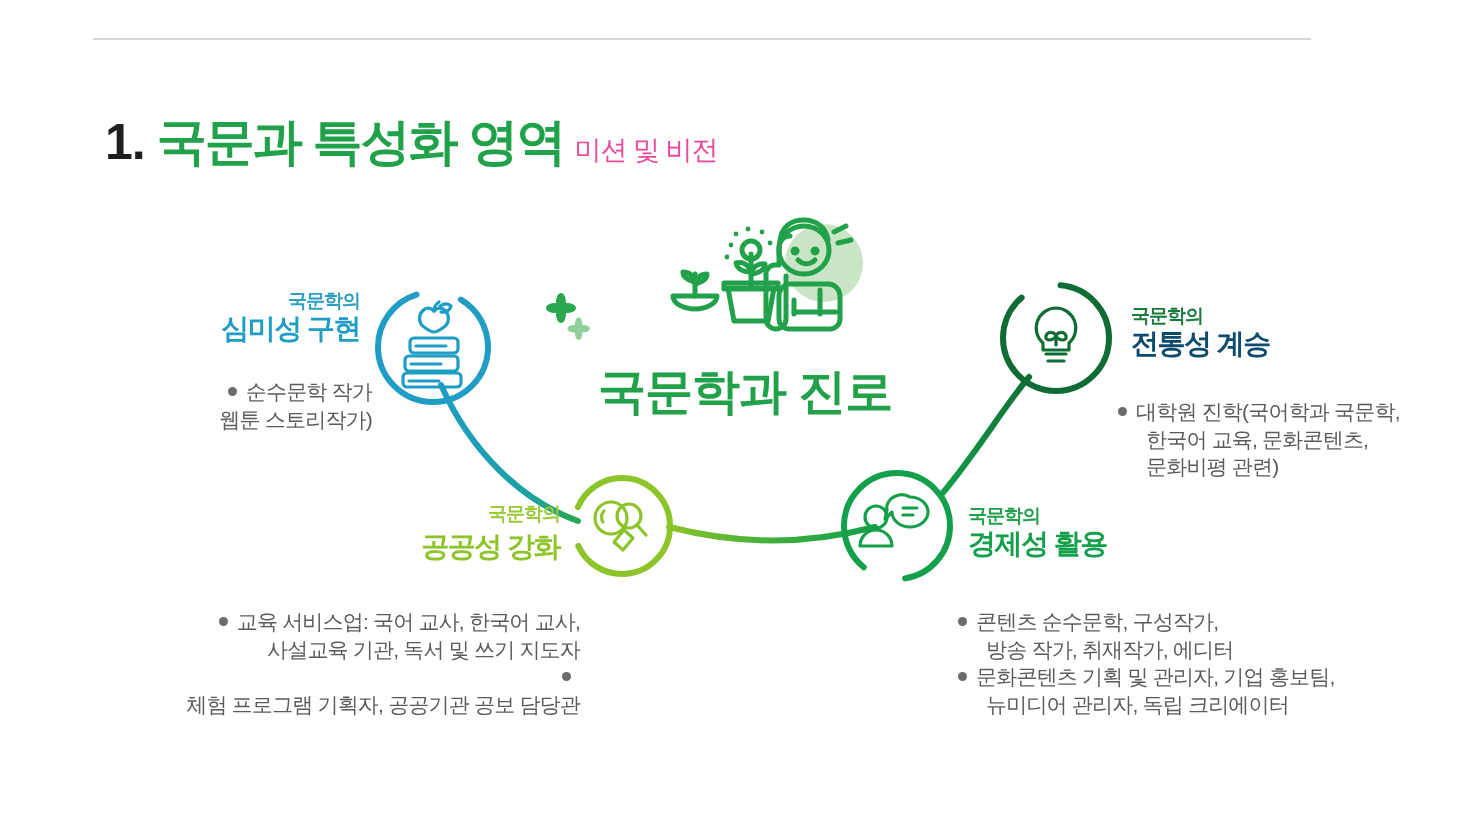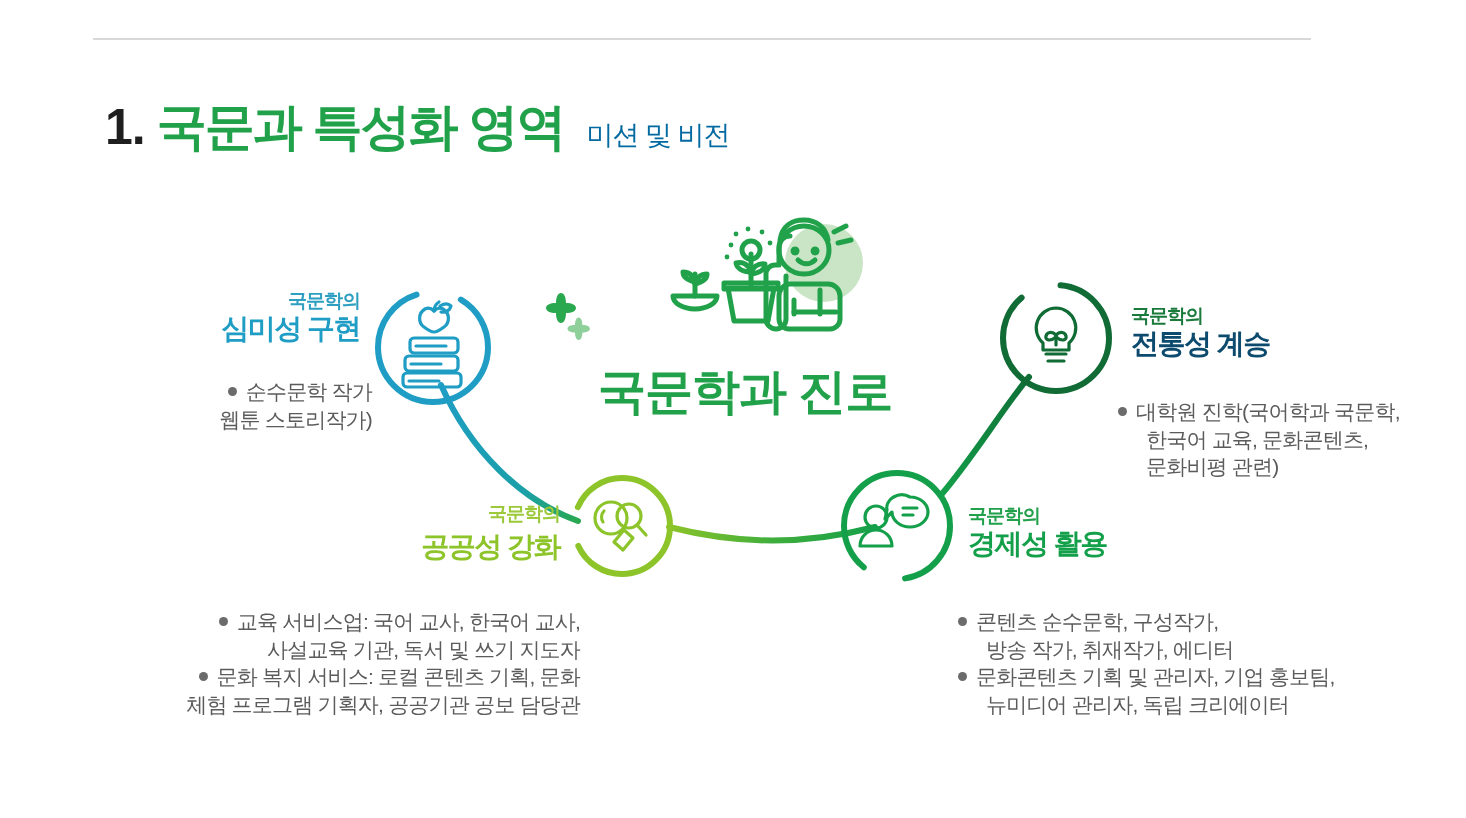--- a/index.html
+++ b/index.html
@@ -43,27 +43,28 @@
     letter-spacing: -1px;
     line-height: 1;
   }
   #title-main {
     font-size: 50px;
     font-weight: bold;
     color: #21a24a;
     letter-spacing: -2px;
     line-height: 1;
     margin-left: 12px;
+    margin-top: 15px;
   }
   #title-sub {
     font-size: 27px;
-    color: #0369a1;
+    color: #ec4899;
     letter-spacing: -1px;
     line-height: 1;
-    margin-left: 22px;
+    margin-left: 10px;
   }
 
   
   #diagram-svg {
     position: absolute;
     left: 0;
     top: 0;
     width: 1466px;
     height: 818px;
   }
@@ -361,21 +362,21 @@
       <span class="bullet-line indent">문화비평 관련)</span>
     </span>
   </div>
 
   <div class="bullet-list" id="list-public">
     <span class="bullet-item">
       <span class="bullet-line"><span class="dot"></span><span>교육 서비스업: 국어 교사, 한국어 교사,</span></span>
       <span class="bullet-line">사설교육 기관, 독서 및 쓰기 지도자</span>
     </span>
     <span class="bullet-item">
-      <span class="bullet-line"><span class="dot"></span><span>문화 복지 서비스: 로컬 콘텐츠 기획, 문화</span></span>
+      <span class="bullet-line"><span class="dot"></span></span>
       <span class="bullet-line">체험 프로그램 기획자, 공공기관 공보 담당관</span>
     </span>
   </div>
 
   <div class="bullet-list" id="list-economy">
     <span class="bullet-item">
       <span class="bullet-line"><span class="dot"></span><span>콘텐츠 순수문학, 구성작가,</span></span>
       <span class="bullet-line indent">방송 작가, 취재작가, 에디터</span>
     </span>
     <span class="bullet-item">

